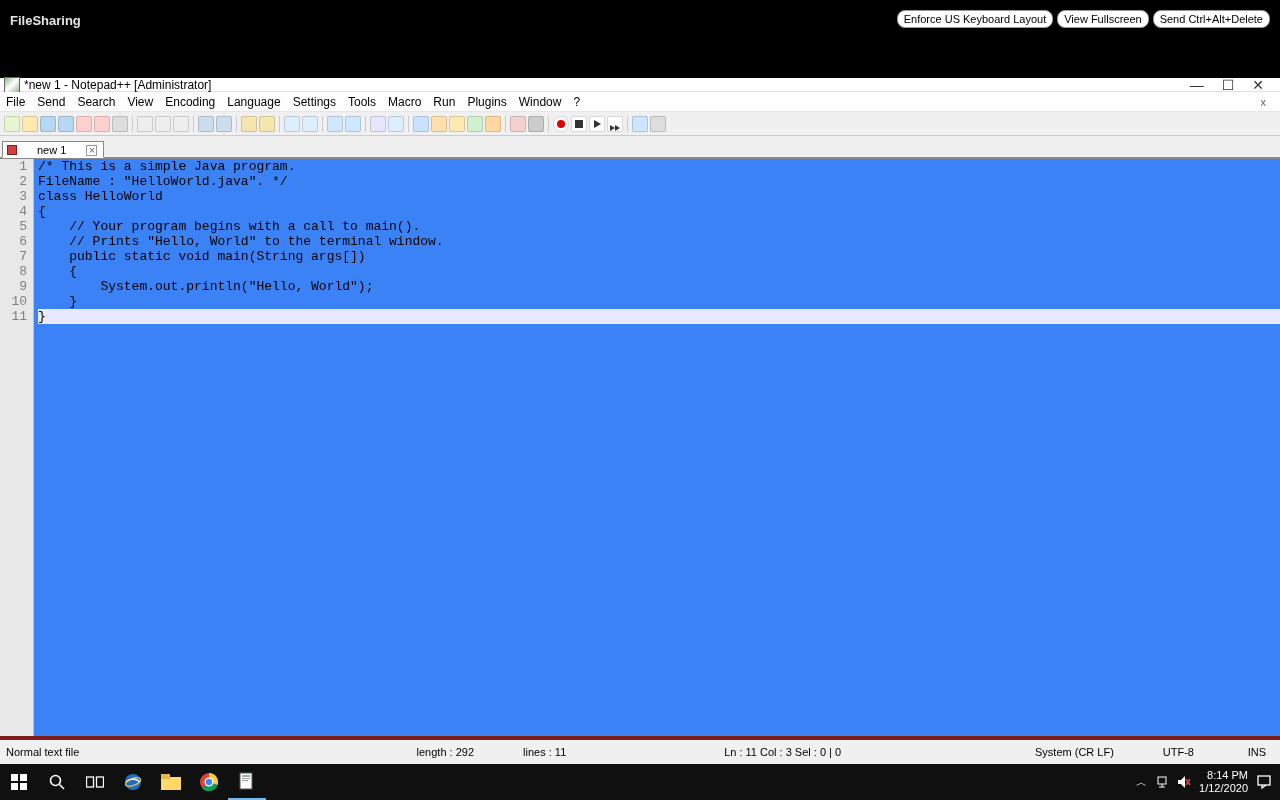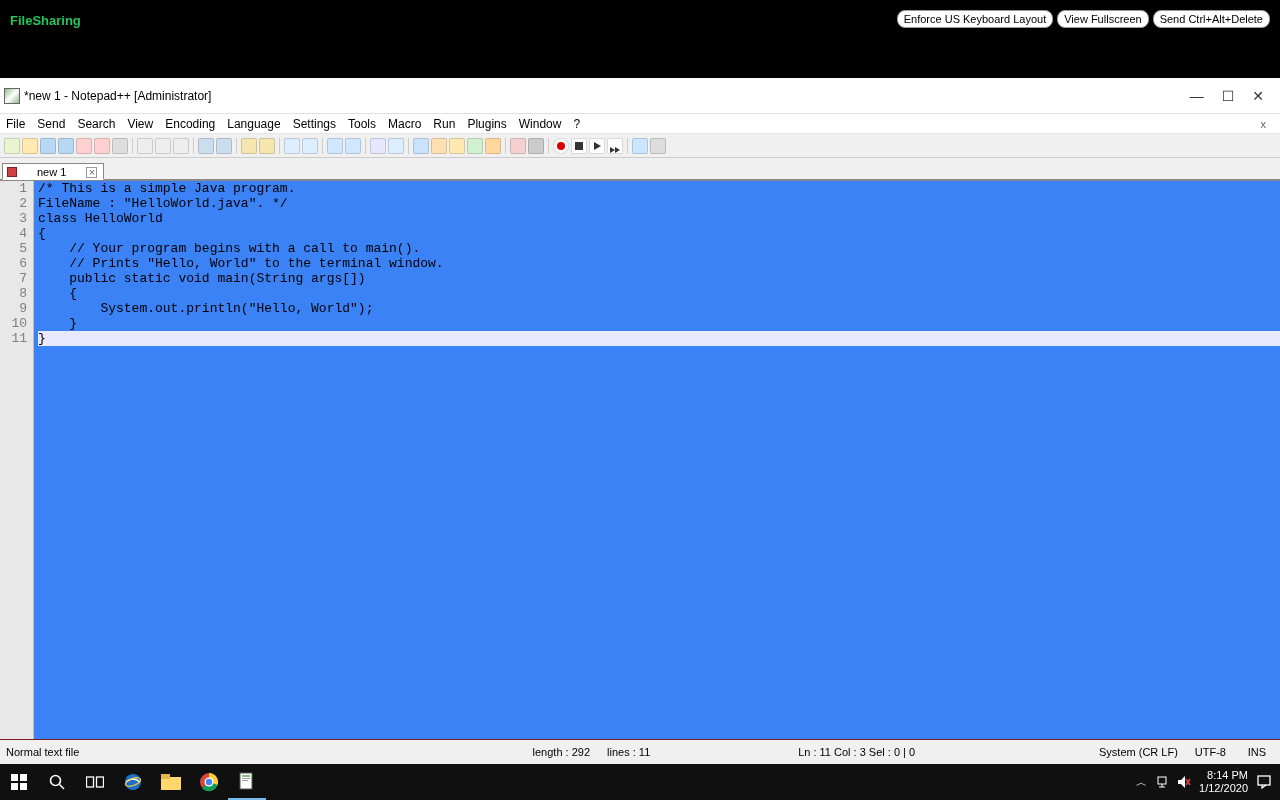--- a/index.html
+++ b/index.html
@@ -13,21 +13,21 @@
 }
 .top-black-bar {
   height: 78px;
   background: #000;
   display: flex;
   align-items: flex-start;
   justify-content: space-between;
   padding: 10px 10px 0 10px;
 }
 .fs-label {
-  color: #22c55e;
+  color: #e5e5e5;
   font-weight: bold;
   font-size: 13px;
   padding-top: 3px;
 }
 .top-buttons { display: flex; gap: 4px; }
 .top-buttons button {
   background: #fff;
   border: 1px solid #999;
   font-size: 11px;
   padding: 2px 6px;
@@ -38,21 +38,21 @@
   position: absolute;
   top: 78px;
   left: 0;
   right: 0;
   bottom: 36px;
   background: #fff;
   display: flex;
   flex-direction: column;
 }
 .titlebar {
-  height: 36px;
+  height: 14px;
   background: #fff;
   display: flex;
   align-items: center;
   border-bottom: 1px solid #e0e0e0;
   padding: 0 4px;
 }
 .titlebar-icon {
   width: 16px; height: 16px; margin-right: 4px;
   background: linear-gradient(135deg,#8fbc8f,#fff,#8fbc8f);
   border: 1px solid #666;
@@ -135,25 +135,26 @@
   background: #3b82f6;
   padding-left: 4px;
   line-height: 15px;
   white-space: pre;
 }
 .code-line { height: 15px; }
 .code-line.current { background: #e8e8ff; }
 .statusbar {
   height: 20px;
   background: #f0f0f0;
-  border-top: 1px solid #7f1d1d;
+  border-top: 4px solid #7f1d1d;
   display: flex;
   align-items: center;
   font-size: 11px;
   padding: 12px 6px;
+  gap: 32px;
 }
 .sb-field { padding: 0 8px; border-left: 1px solid #ccc; height: 100%; display: flex; align-items: center; }
 .sb-field:first-child { border-left: none; padding-left: 0; }
 .sb-spacer { flex: 1; }
 .taskbar {
   position: absolute;
   bottom: 0; left: 0; right: 0;
   height: 36px;
   background: #101010;
   display: flex;

